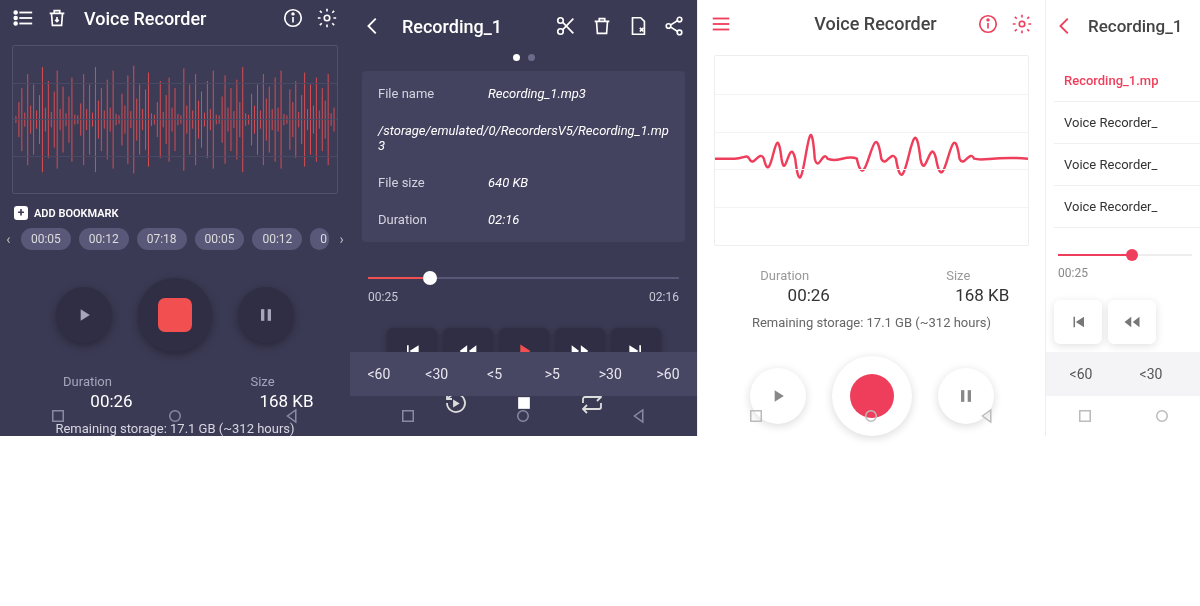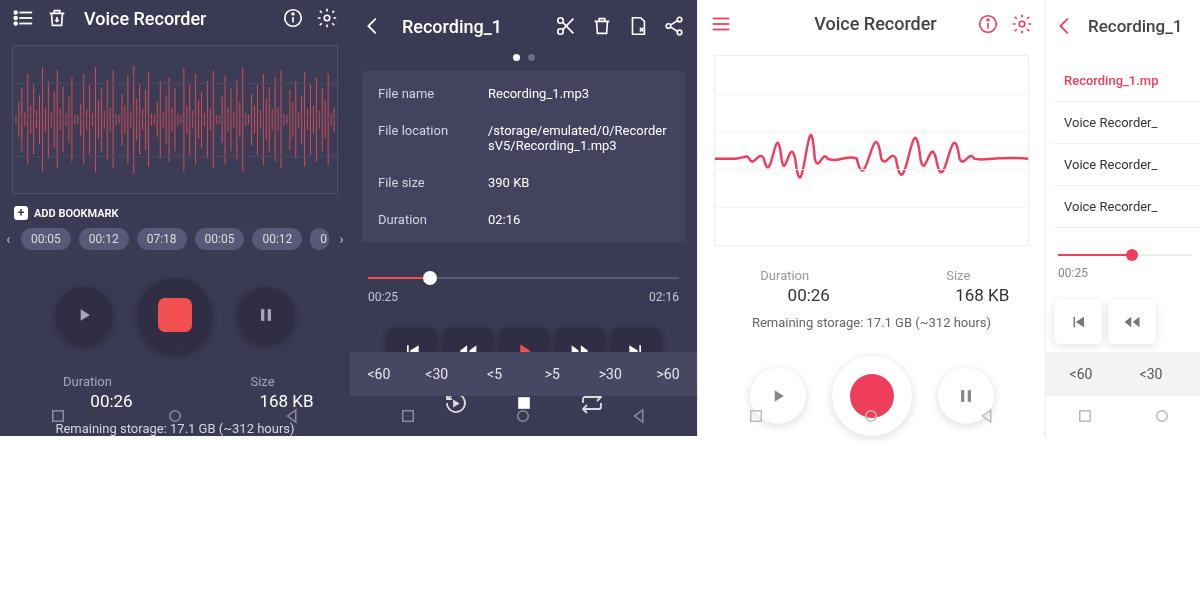--- a/index.html
+++ b/index.html
@@ -50,21 +50,21 @@
   .navbar .nico { width:18px; height:18px; }
 
   
   .s2 .topbar { gap: 14px; }
   .dots { display:flex; gap:8px; justify-content:center; margin-top: 2px; margin-bottom: 10px;}
   .dot { width:7px;height:7px;border-radius:50%;background:#6d6b89;}
   .dot.active{background:#fff;}
   .info-card { margin: 0 12px; background: #44435f; border-radius: 4px; padding: 4px 0; }
   .info-row { display:flex; padding: 11px 16px; font-size: 13px;}
   .info-row .k { width: 110px; color: #d4d3e0; }
-  .info-row .v { flex: 1; color: #fff; word-break: break-word; }
+  .info-row .v { flex: 1; color: #fff; word-break: break-word; font-style: italic; }
   .seek { margin: 26px 18px 0 18px; position: relative; height: 20px; }
   .seek-track { position:absolute; top:9px; left:0; right:0; height:2px; background:#5a5878; }
   .seek-fill { position:absolute; top:9px; left:0; width:20%; height:2px; background:#f25050; }
   .seek-thumb { position:absolute; top:3px; left:calc(20% - 7px); width:14px;height:14px;border-radius:50%;background:#fff;}
   .seek-labels { display:flex; justify-content:space-between; font-size:12px; color:#c9c8d8; margin: 2px 18px 0 18px;}
   .pb-row { display:flex; justify-content:center; gap:6px; margin-top: 24px;}
   .pb-btn { width:50px;height:46px;background:#2f2e44;border-radius:6px;display:flex;align-items:center;justify-content:center;box-shadow:0 2px 6px rgba(0,0,0,0.35);}
   .pb-row2 { display:flex; justify-content:center; gap:38px; margin-top: 14px; color:#ddd;}
   .pb-mini { width:30px;height:30px;display:flex;align-items:center;justify-content:center;}
   .skip-bar { position:absolute; bottom:40px; left:0; right:0; height:44px; background:#484763; display:flex; }
@@ -360,26 +360,25 @@
     <div class="dot active"></div>
     <div class="dot"></div>
   </div>
 
   <div class="info-card">
     <div class="info-row">
         <div class="k">File name</div>
         <div class="v">Recording_1.mp3</div>
       </div>
     <div class="info-row">
-        <div class="k">File location</div>
         <div class="v">/storage/emulated/0/RecordersV5/Recording_1.mp3</div>
       </div>
     <div class="info-row">
         <div class="k">File size</div>
-        <div class="v">390 KB</div>
+        <div class="v">640 KB</div>
       </div>
     <div class="info-row">
         <div class="k">Duration</div>
         <div class="v">02:16</div>
       </div>
   </div>
 
   <div class="seek">
     <div class="seek-track"></div>
       <div class="seek-fill"></div>

